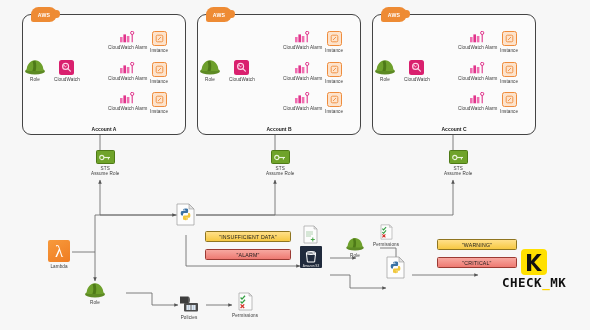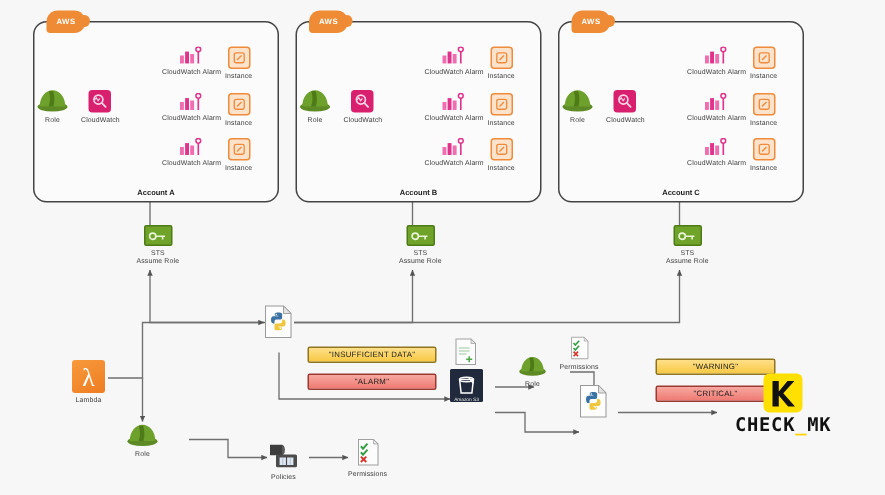--- a/index.html
+++ b/index.html
@@ -562,21 +562,21 @@
     <div class="cap"></div>
   </div>
 
   <div class="slabel warn" style="left:437px;top:239px;width:80px;height:11px;">
     <span>"WARNING"</span>
   </div>
   <div class="slabel crit" style="left:437px;top:257px;width:80px;height:11px;">
     <span>"CRITICAL"</span>
   </div>
 
-  <div id="checkmk" style="left:490px;top:249px;">
+  <div id="checkmk" style="left:502px;top:249px;">
     <div id="cmk-mark">
       <svg width="18" height="19" viewBox="0 0 18 19">
         <path d="M2,1 L2,18 L6.2,18 L6.2,10.6 L12.4,18 L17,18 L9.2,9.2 L16.6,1 L12,1 L6.2,8 L6.2,1 Z" fill="#111"></path>
       </svg>
     </div>
     <div id="cmk-word">
       <span>CHECK</span><span class="us">_</span><span>MK</span>
     </div>
   </div>
 

